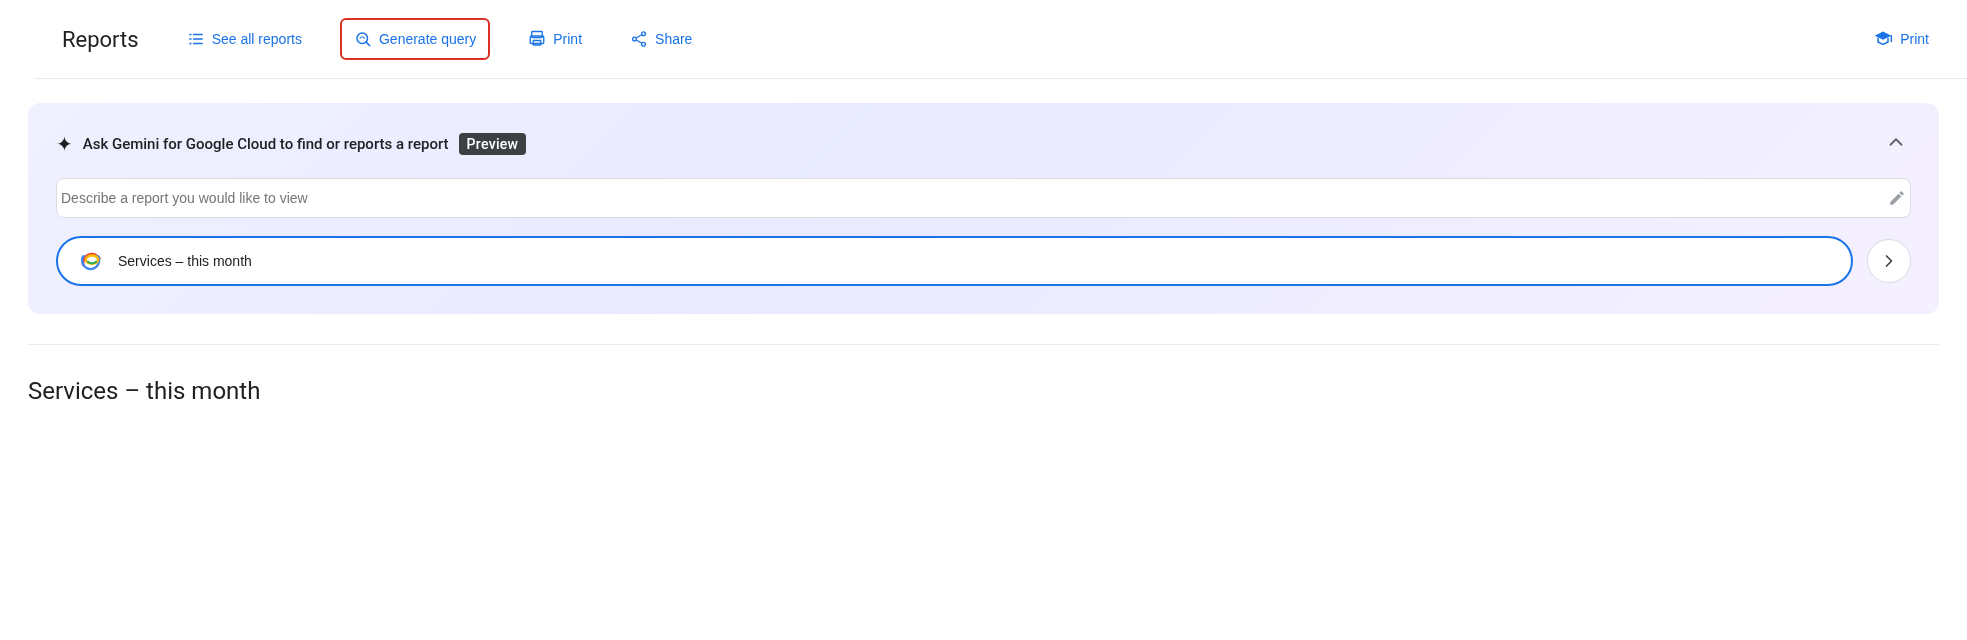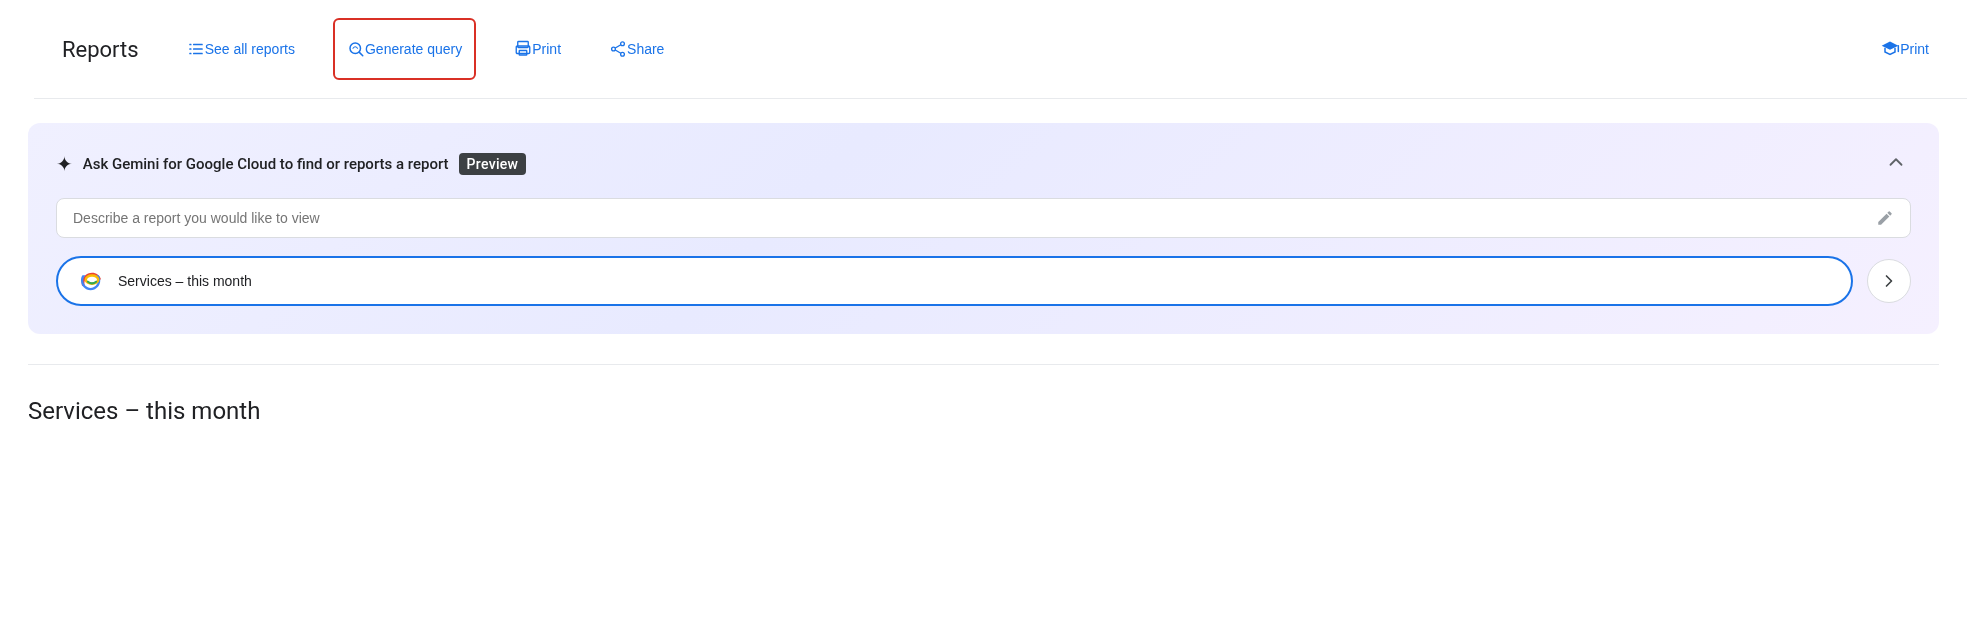--- a/index.html
+++ b/index.html
@@ -22,34 +22,35 @@
     .toolbar-title {
       font-size: 22px;
       font-weight: 400;
       color: #202124;
       margin-right: 10px;
     }
     .toolbar-spacer { flex: 1; }
     .toolbar-btn {
       display: flex;
       align-items: center;
+      gap: 7px;
       color: #1a73e8;
       font-size: 14px;
       font-weight: 500;
       cursor: pointer;
       background: none;
       border: none;
       padding: 6px 10px;
       border-radius: 4px;
       text-decoration: none;
     }
     .toolbar-btn.highlighted {
       border: 2px solid #d93025;
       border-radius: 6px;
-      padding: 20px 12px;
+      padding: 10px 12px;
     }
     .toolbar-btn svg { flex-shrink: 0; }
 
     
     .gemini-section {
       margin: 24px 28px 0 28px;
       background: linear-gradient(135deg, #f0f0ff 0%, #e8eaff 40%, #f5f0ff 100%);
       border-radius: 12px;
       padding: 24px 28px 28px 28px;
     }
@@ -83,21 +84,21 @@
       border-radius: 4px;
     }
 
     
     .gemini-input-wrap {
       background: #fff;
       border: 1px solid #dadce0;
       border-radius: 8px;
       display: flex;
       align-items: center;
-      padding: 10px 16px;
+      padding: 10px 4px;
       margin-bottom: 18px;
     }
     .gemini-input {
       flex: 1;
       border: none;
       outline: none;
       font-size: 14px;
       color: #9aa0a6;
       background: transparent;
     }

